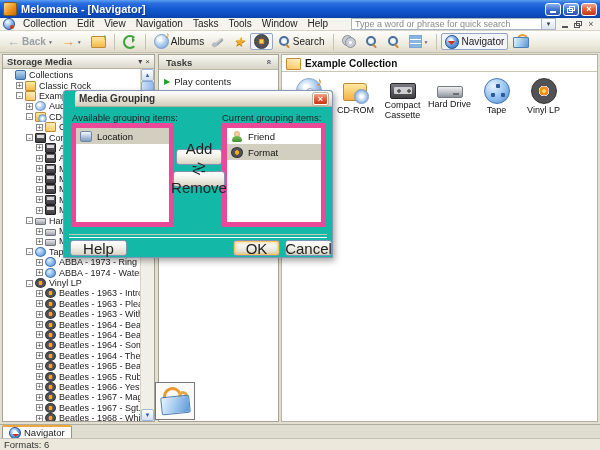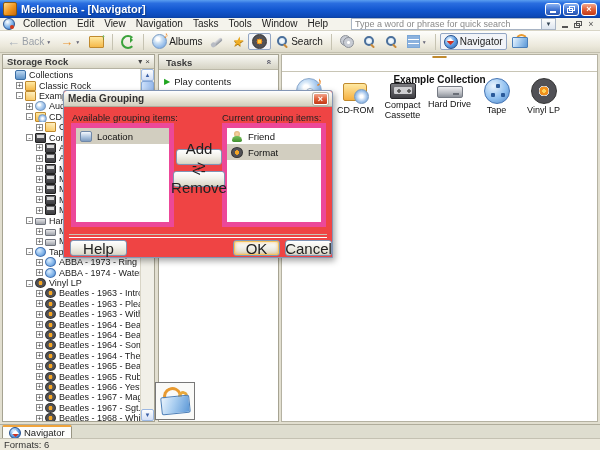--- a/index.html
+++ b/index.html
@@ -135,22 +135,22 @@
     border:1px solid #787878;z-index:5;display:flex;align-items:center;justify-content:center;box-sizing:border-box;}
   .basket{width:28px;height:25px;position:relative;}
   .basket::before{content:"";position:absolute;left:2px;top:-2px;width:13px;height:13px;border:3px solid #e89a30;
     border-radius:50%;border-bottom-color:transparent;transform:rotate(-20deg);}
   .basket i{position:absolute;right:1px;top:2px;width:10px;height:10px;border:3px solid #e8a93c;
     border-radius:50%;border-bottom-color:transparent;transform:rotate(15deg);box-sizing:border-box;}
   .basket::after{content:"";position:absolute;left:0;bottom:0;width:27px;height:16px;border-radius:2px;
     background:linear-gradient(115deg,#eaf4fd,#a8cdf0 45%,#5b97d6);border:1px solid #4c7fb8;transform:rotate(-6deg);}
   
   .p-coll{left:281px;top:54px;width:317px;height:368px;}
-  .collheader{height:15px;display:flex;align-items:center;gap:16px;padding:1px 4px 0 4px;
-    border-bottom:1px solid #c8c5b5;font-size:10px;font-weight:bold;color:#111;flex-direction:column;}
+  .collheader{height:15px;display:flex;align-items:center;gap:4px;padding:1px 4px 0 4px;
+    border-bottom:1px solid #c8c5b5;font-size:10px;font-weight:bold;color:#111;}
   .ch-folder{width:13px;height:10px;background:linear-gradient(200deg,#fff3c8,#f8c45c);border:1px solid #c08a2e;border-radius:1px;}
   .collgrid{display:flex;padding:6px 2px 0 4px;gap:2px;}
   .mcell{width:45px;text-align:center;flex:none;}
   .micon{width:26px;height:26px;margin:0 auto 2px auto;position:relative;box-sizing:border-box;}
   .mlabel{font-size:9px;color:#111;line-height:9.5px;}
   .im-audio-cd{border-radius:50%;background:radial-gradient(circle at 38% 35%,#fff 0 12%,#d7e8f8 25%,#9cc2ec 55%,#6f9fd4 82%,#87a8cc);border:1px solid #8aa8cc;}
   .im-audio-cd::before{content:"";position:absolute;left:9px;top:9px;width:6px;height:6px;border-radius:50%;background:#fff;border:1px solid #9ab0c8;}
   .im-audio-cd::after{content:"♪";position:absolute;right:-2px;top:-5px;color:#e8821e;font-size:13px;font-weight:bold;}
   .im-cdrom::before{content:"";position:absolute;left:0;top:5px;width:22px;height:16px;
     background:linear-gradient(180deg,#ffe9a2,#f5b041);border:1px solid #c08a2e;border-radius:2px 3px 2px 2px;}
@@ -166,22 +166,22 @@
     border:1px solid #767b84;border-radius:2px;}
   .im-harddrive::after{content:"";position:absolute;right:3px;bottom:2px;width:6px;height:2px;background:#6a6f78;}
   .im-tape{border-radius:50%;background:radial-gradient(circle at 35% 30%,#eaf4fe,#8fc0f0 55%,#4f86c8);border:1px solid #4474b4;}
   .im-tape::after{content:"";position:absolute;left:0;top:0;width:26px;height:26px;
     background:radial-gradient(circle at 13px 7px,#2a5a9a 0 2px,transparent 2.5px),
                radial-gradient(circle at 8px 16px,#2a5a9a 0 2px,transparent 2.5px),
                radial-gradient(circle at 18px 16px,#2a5a9a 0 2px,transparent 2.5px);}
   .im-vinyl{border-radius:50%;border:1px solid #333;
     background:radial-gradient(circle,#ffd45a 0 10%,#f0901e 11% 26%,#d8d8da 27% 31%,#515156 32% 100%);}
   
-  .dialog{position:absolute;left:63px;top:90px;width:270px;height:168px;background:#ef4444;
-    border:1px solid #8496b4;border-radius:3px 3px 0 0;z-index:20;box-shadow:2px 3px 6px rgba(0,0,0,.35);box-sizing:border-box;}
+  .dialog{position:absolute;left:63px;top:90px;width:270px;height:168px;background:#14b8a6;
+    border:1px solid #8496b4;border-radius:3px 3px 0 0;z-index:20;box-shadow:2px 3px 6px rgba(0,0,0,.35);box-sizing:border-box;padding-left:11px;}
   .dtitle{height:15px;background:linear-gradient(180deg,#fff,#e8e5d8 55%,#d0cdbd);border-bottom:1px solid #b0ad9d;
     display:flex;align-items:center;padding:0 4px;font-weight:bold;font-size:10px;color:#333;border-radius:3px 3px 0 0;}
   .dclose{margin-left:auto;width:15px;height:12px;border:1px solid #fff;border-radius:2px;color:#fff;
     background:linear-gradient(180deg,#f2a68c,#e06038 50%,#c23a18);font-size:9px;font-weight:bold;
     display:flex;align-items:center;justify-content:center;box-shadow:0 0 0 1px #b8b5a5;box-sizing:border-box;}
   .dlabel{position:absolute;font-size:9.5px;color:#222;}
   .dlist{position:absolute;background:#fff;border:5px solid #ec4899;overflow:hidden;box-sizing:border-box;}
   .lrow{display:flex;align-items:center;height:16px;font-size:9.5px;color:#111;padding-left:2px;}
   .lrow.sel{background:#d2cec0;}
   .licon{width:12px;height:11px;display:inline-block;margin:0 5px 0 2px;flex:none;position:relative;box-sizing:border-box;}
@@ -240,21 +240,21 @@
       <span class="mdib">
           <i class="g-rest"></i>
         </span>
       <span class="mdib">×</span>
     </span>
   </div>
 
   <div class="toolbar">
     <span class="tbi">
       <i class="arr back">←</i>
-      <b class="dimtext" style="font-weight:normal">Back</b>
+      <b class="dimtext" style="font-weight:bold">Back</b>
       <i class="caret">▼</i>
     </span>
     <span class="tbi">
       <i class="arr fwd">→</i>
       <i class="caret">▼</i>
     </span>
     <span class="tbi">
         <i class="ic-folder"></i>
       </span>
     <span class="tsep"></span>
@@ -298,21 +298,21 @@
       <i class="ic-compass"></i>
       <b style="font-weight:normal">Navigator</b>
     </span>
     <span class="tbi">
         <i class="ic-basket"></i>
       </span>
   </div>
 
   <div class="panel p-storage">
     <div class="pheader">
-      <span>Storage Rock</span>
+      <span>Storage Media</span>
       <span class="ph-sp ph-ic">▾</span>
       <span class="ph-ic">×</span>
     </div>
     <div class="pbody">
       <div class="treebody">
           <div class="trow" style="padding-left: 3px;">
             <span class="exp hid"></span>
             <span class="ticon i-collections"></span>
             <span class="tlabel">Collections</span>
           </div>

